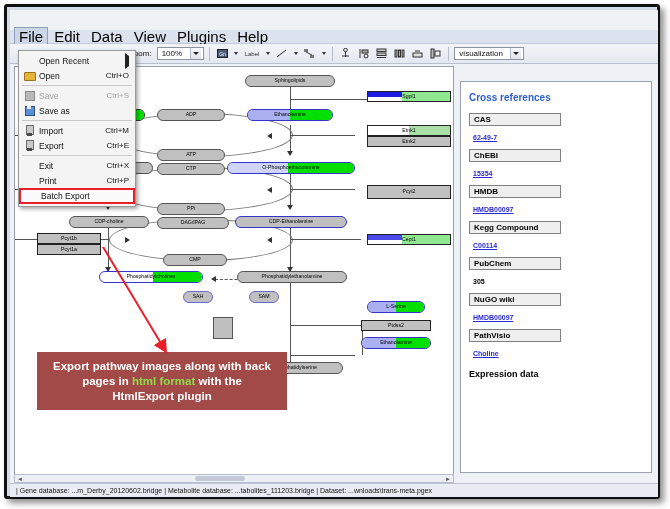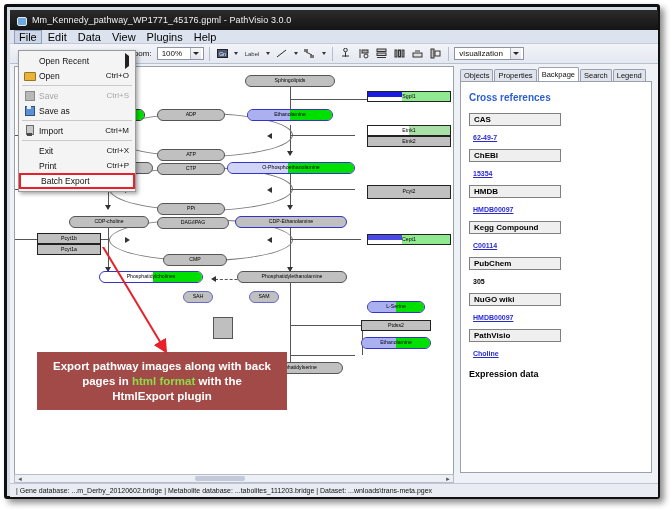--- a/index.html
+++ b/index.html
@@ -22,21 +22,21 @@
             display:flex;align-items:center;padding-left:6px;box-sizing:border-box;}
   .tb-ico{width:11px;height:11px;margin-right:5px;position:relative;flex:0 0 auto;}
   .tb-ico:before{content:"";position:absolute;left:1px;top:2px;width:8px;height:7px;
      background:#6fa8dc;border:1px solid #dfe9f5;border-radius:2px;}
   .tb-title{color:#f2f2f2;font-size:9px;letter-spacing:.1px;white-space:nowrap;}
 
   
   .menubar{position:absolute;left:0;top:20px;width:648px;height:14px;
            background:#dde3ee;display:flex;align-items:center;
            padding-left:4px;box-sizing:border-box;border-bottom:1px solid #c3cada;}
-  .mb-item{font-size:11px;color:#000;padding:1px 5px;margin-right:1px;cursor:default;}
+  .mb-item{font-size:15px;color:#000;padding:1px 5px;margin-right:1px;cursor:default;}
   .mb-item.on{background:#cdd6e6;border:1px solid #8ea0bd;padding:0 4px;}
 
   
   .toolbar{position:absolute;left:0;top:34px;width:648px;height:20px;
            background:linear-gradient(#f2f4f8,#e4e8f0);
            border-bottom:1px solid #b9c0cf;display:flex;align-items:center;
            padding-left:6px;box-sizing:border-box;gap:3px;}
   .zoom-lab{font-size:8px;color:#111;margin-right:2px;}
   .combo{height:13px;background:#fff;border:1px solid #8d93a0;
          display:flex;align-items:center;font-size:8px;color:#111;
@@ -149,24 +149,20 @@
              align-items:center;padding-left:6px;box-sizing:border-box;}
   .st-tx{font-size:7px;color:#111;white-space:nowrap;}
 </style>
 </head>
 <body>
 
 <div id="root">
  <div class="frame">
   <div class="win">
 
-    <div class="titlebar">
-      <span class="tb-ico"></span>
-      <span class="tb-title">Mm_Kennedy_pathway_WP1771_45176.gpml - PathVisio 3.0.0</span>
-    </div>
 
     <div class="menubar">
       <span class="mb-item on">File</span>
       <span class="mb-item">Edit</span>
       <span class="mb-item">Data</span>
       <span class="mb-item">View</span>
       <span class="mb-item">Plugins</span>
       <span class="mb-item">Help</span>
     </div>
 
@@ -451,27 +447,20 @@
       </div>
     </div>
 
     <div class="scrollh">
       <span class="sc-a">◄</span>
       <span class="sc-th"></span>
       <span class="sc-a">►</span>
     </div>
 
     <div class="rpanel">
-      <div class="tabs">
-        <span class="tab">Objects</span>
-        <span class="tab">Properties</span>
-        <span class="tab act">Backpage</span>
-        <span class="tab">Search</span>
-        <span class="tab">Legend</span>
-      </div>
       <div class="rbody">
         <div class="xref-h">Cross references</div>
 
         <div class="xbox">CAS</div>
         <a class="xval">62-49-7</a>
 
         <div class="xbox">ChEBI</div>
         <a class="xval">15354</a>
 
         <div class="xbox">HMDB</div>
@@ -522,20 +511,27 @@
         <span class="mk"></span>
       </div>
       <div class="msep"></div>
       <div class="mrow">
         <span class="mi">
               <i class="ic ic-imp"></i>
             </span>
         <span class="mtx">Import</span>
         <span class="mk">Ctrl+M</span>
       </div>
+      <div class="mrow">
+        <span class="mi">
+              <i class="ic ic-imp"></i>
+            </span>
+        <span class="mtx">Export</span>
+        <span class="mk">Ctrl+E</span>
+      </div>
       <div class="msep"></div>
       <div class="mrow">
         <span class="mi"></span>
         <span class="mtx">Exit</span>
         <span class="mk">Ctrl+X</span>
       </div>
       <div class="mrow">
         <span class="mi"></span>
         <span class="mtx">Print</span>
         <span class="mk">Ctrl+P</span>

